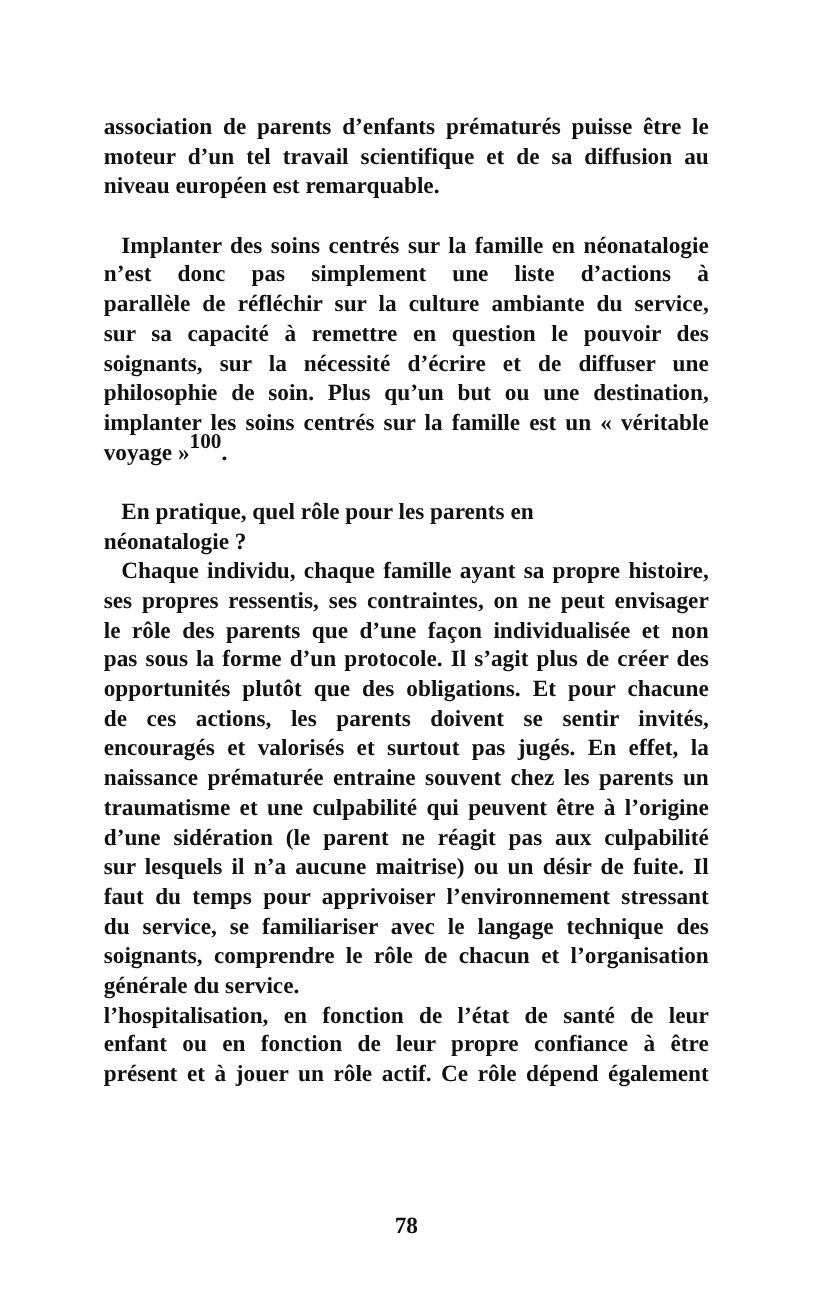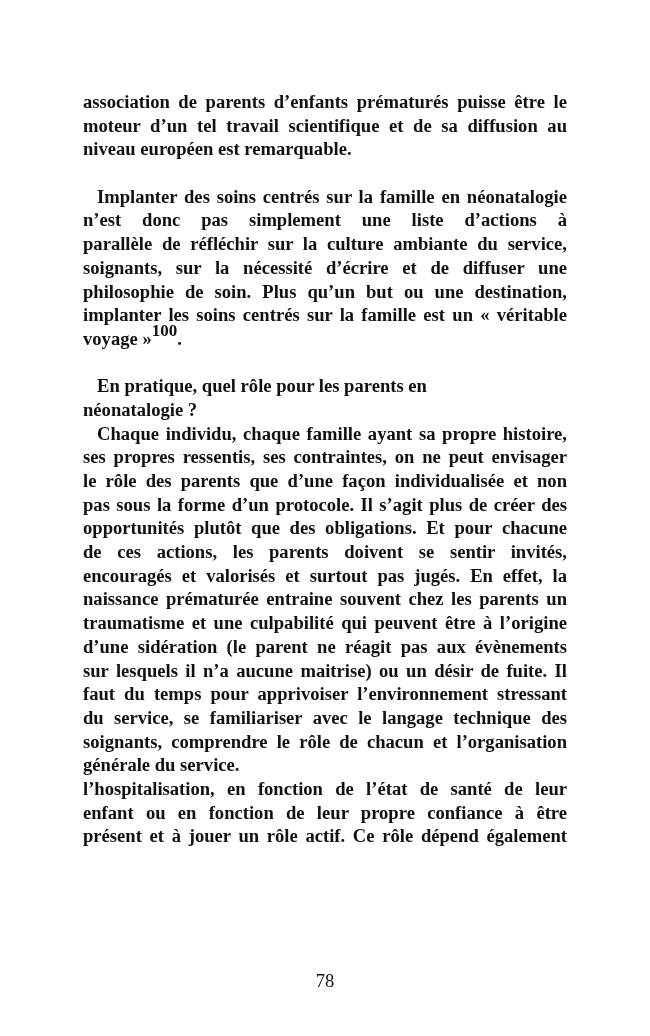--- a/index.html
+++ b/index.html
@@ -54,39 +54,41 @@
       vertical-align: super;
     }
     .page-number {
       position: absolute;
       left: 0;
       width: 650px;
       top: 969px;
       text-align: center;
       font-size: 18.6px;
       line-height: 24px;
+      font-weight: bold;
     }
   </style>
 </head>
 <body>
 
 <div class="page">
 
   <div class="paragraph">
     <span class="line">association de parents d’enfants prématurés puisse être le</span>
     <span class="line">moteur d’un tel travail scientifique et de sa diffusion au</span>
     <span class="line last">niveau européen est remarquable.</span>
   </div>
 
   <span class="gap"></span>
 
   <div class="paragraph">
     <span class="line indent">Implanter des soins centrés sur la famille en néonatalogie</span>
     <span class="line">n’est donc pas simplement une liste d’actions à</span>
     <span class="line">parallèle de réfléchir sur la culture ambiante du service,</span>
+    <span class="line">sur sa capacité à remettre en question le pouvoir des</span>
     <span class="line">soignants, sur la nécessité d’écrire et de diffuser une</span>
     <span class="line">philosophie de soin. Plus qu’un but ou une destination,</span>
     <span class="line">implanter les soins centrés sur la famille est un « véritable</span>
     <span class="line last"><span>voyage »</span><sup>100</sup><span>.</span></span>
   </div>
 
   <span class="gap"></span>
 
   <div class="heading">
     <span class="line last indent">En pratique, quel rôle pour les parents en</span>
@@ -96,21 +98,21 @@
   <div class="paragraph">
     <span class="line indent">Chaque individu, chaque famille ayant sa propre histoire,</span>
     <span class="line">ses propres ressentis, ses contraintes, on ne peut envisager</span>
     <span class="line">le rôle des parents que d’une façon individualisée et non</span>
     <span class="line">pas sous la forme d’un protocole. Il s’agit plus de créer des</span>
     <span class="line">opportunités plutôt que des obligations. Et pour chacune</span>
     <span class="line">de ces actions, les parents doivent se sentir invités,</span>
     <span class="line">encouragés et valorisés et surtout pas jugés. En effet, la</span>
     <span class="line">naissance prématurée entraine souvent chez les parents un</span>
     <span class="line">traumatisme et une culpabilité qui peuvent être à l’origine</span>
-    <span class="line">d’une sidération (le parent ne réagit pas aux évènements</span>
+    <span class="line">d’une sidération (le parent ne réagit pas aux culpabilité</span>
     <span class="line">sur lesquels il n’a aucune maitrise) ou un désir de fuite. Il</span>
     <span class="line">faut du temps pour apprivoiser l’environnement stressant</span>
     <span class="line">du service, se familiariser avec le langage technique des</span>
     <span class="line">soignants, comprendre le rôle de chacun et l’organisation</span>
     <span class="line last">générale du service.</span>
   </div>
 
   <div class="paragraph">
     <span class="line">l’hospitalisation, en fonction de l’état de santé de leur</span>
     <span class="line">enfant ou en fonction de leur propre confiance à être</span>

